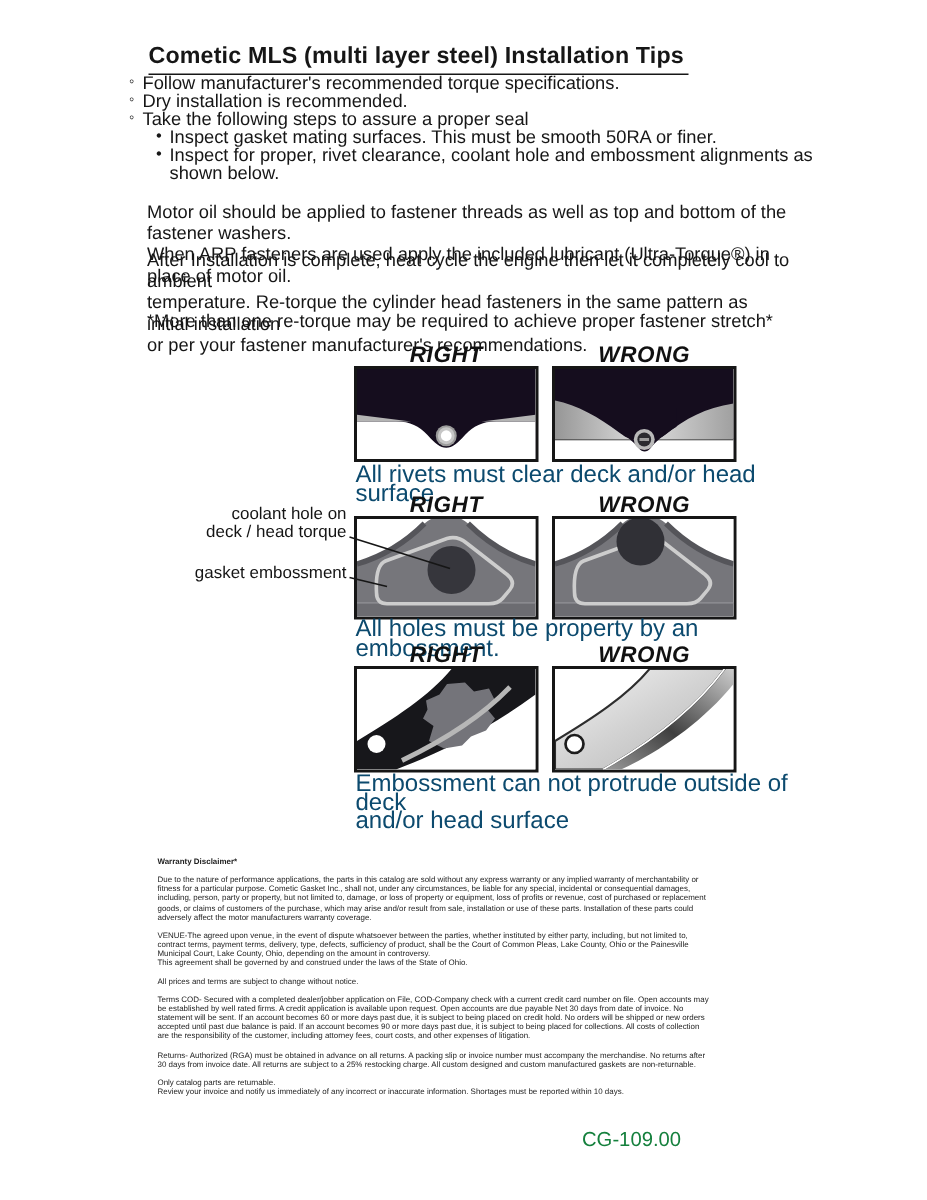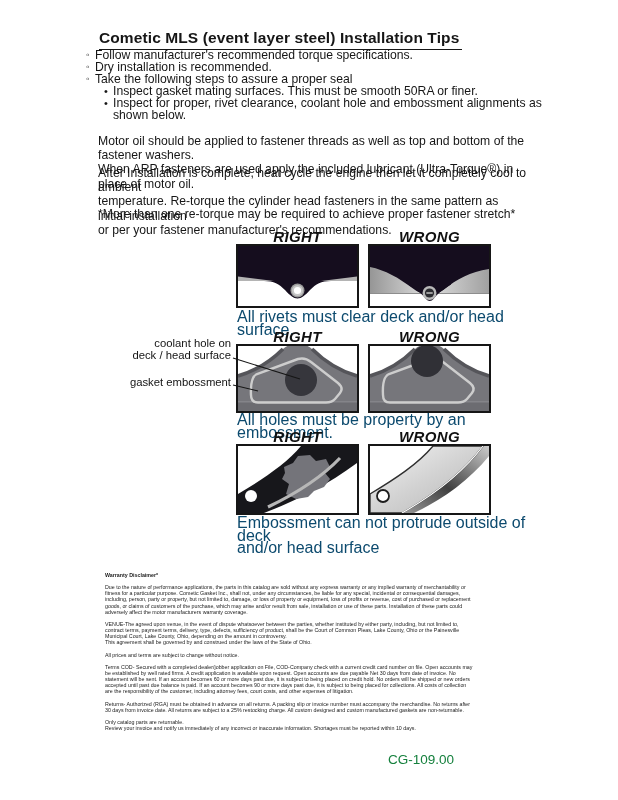--- a/index.html
+++ b/index.html
@@ -31,21 +31,21 @@
   .legal{position:absolute;left:105px;top:572px;width:412px;font-size:5.3px;line-height:6.15px;color:#222;}
   .legal .lh{font-weight:bold;margin:0 0 6px 0;}
   .legal p{margin:0 0 6px 0;white-space:pre-line;}
   .footer-code{position:absolute;left:388px;top:752px;font-size:13.5px;color:#15803d;}
 </style>
 </head>
 <body>
 
 <div class="page">
 
-  <div class="title">Cometic MLS (event layer steel) Installation Tips</div>
+  <div class="title">Cometic MLS (multi layer steel) Installation Tips</div>
 
   <div class="bullets">
     <div class="b-item">
       <span class="b-marker">◦</span>
       <span>Follow manufacturer's recommended torque specifications.</span>
     </div>
     <div class="b-item">
       <span class="b-marker">◦</span>
       <span>Dry installation is recommended.</span>
     </div>
@@ -108,21 +108,21 @@
       <rect x="56.3" y="46" width="6.4" height="2" fill="#9b9b9b"></rect>
     </svg>
   </div>
 
   <div class="caption" style="top:311px;">All rivets must clear deck and/or head surface.</div>
 
   <div class="dlabel" style="left:236px;top:328px;">RIGHT</div>
   <div class="dlabel" style="left:368px;top:328px;">WRONG</div>
 
   <div class="side-label" style="top:338px;">coolant hole on
-deck / head surface</div>
+deck / head torque</div>
   <div class="side-label" style="top:377px;">gasket embossment</div>
 
   <svg class="leader-overlay">
     <line x1="133" y1="23" x2="200" y2="44" stroke="#161616" stroke-width="1.1"></line>
     <line x1="133" y1="50" x2="158" y2="56" stroke="#161616" stroke-width="1.1"></line>
   </svg>
 
   <div class="panel" style="left:236px;top:344px;height:69px;">
     <svg width="119" height="65" viewBox="0 0 119 65" preserveAspectRatio="none">
       <rect width="119" height="65" fill="#ffffff"></rect>

